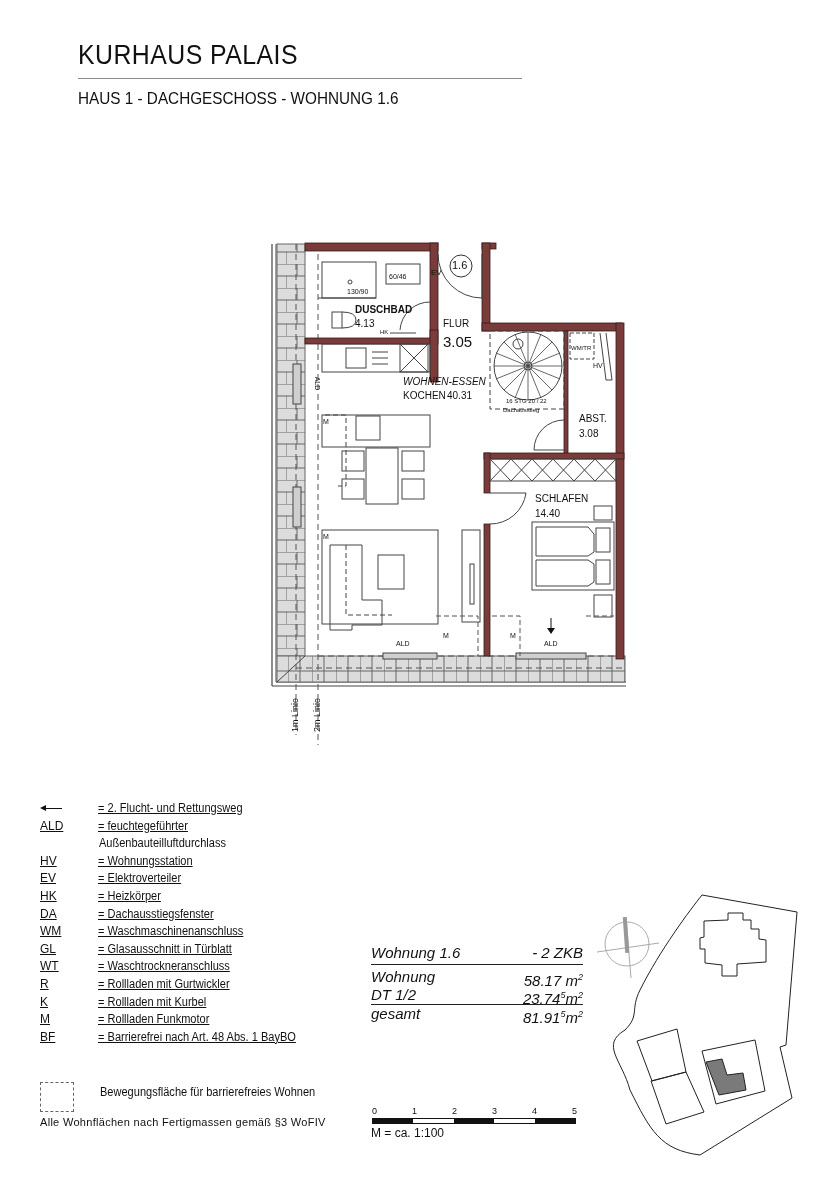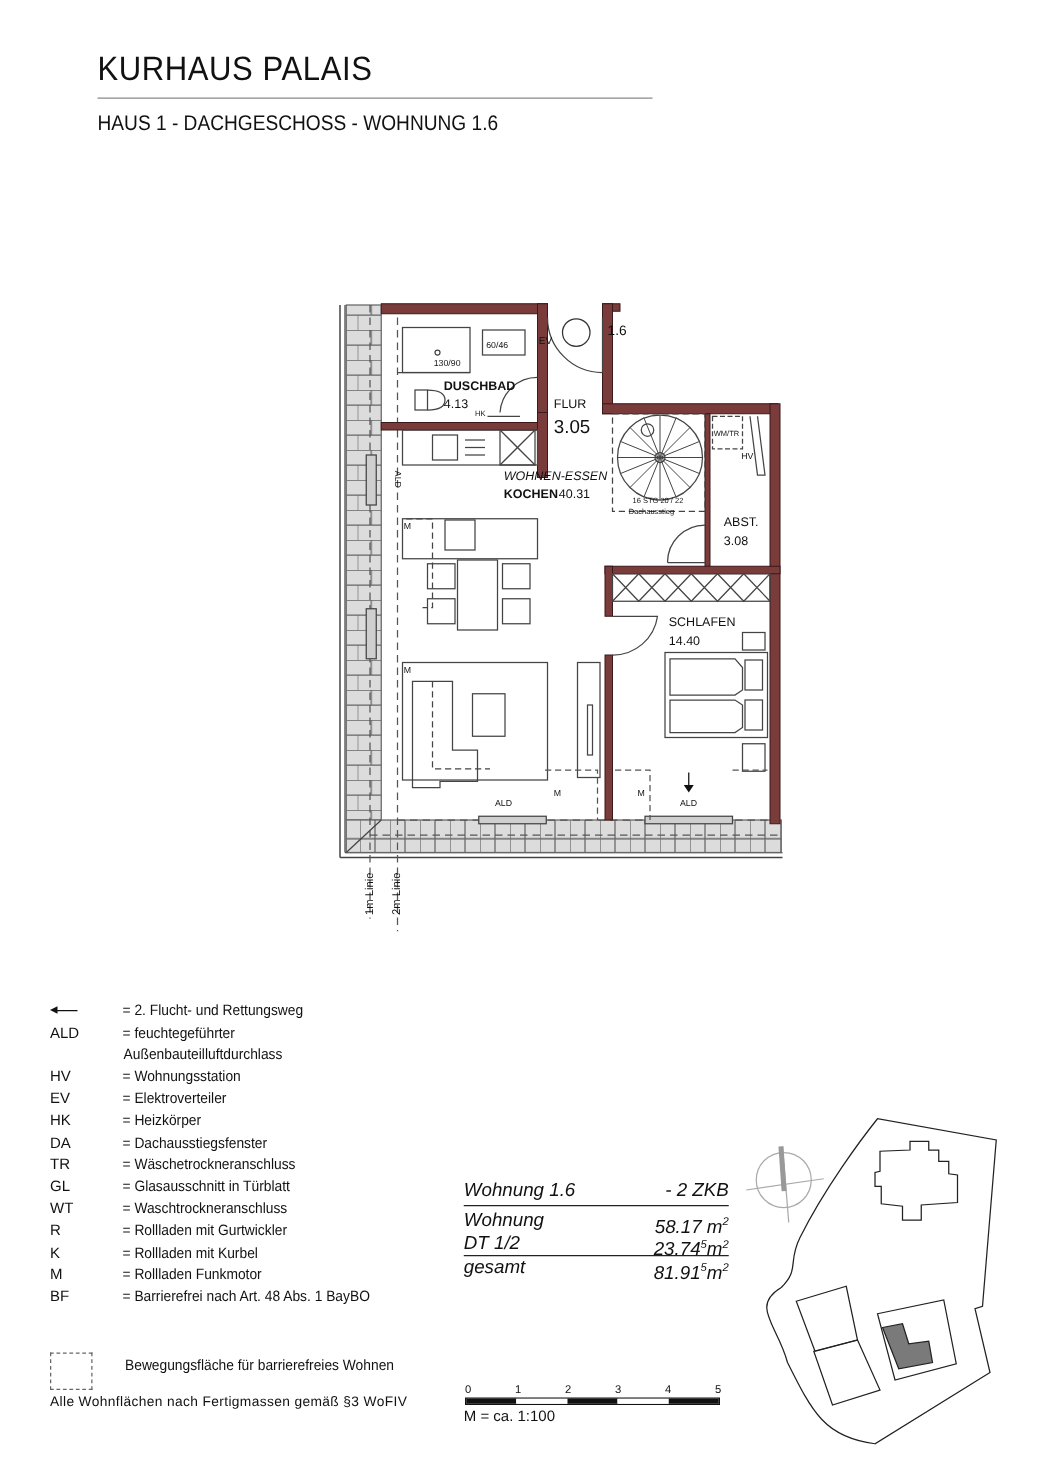--- a/index.html
+++ b/index.html
@@ -2,21 +2,21 @@
 <html><head>
 <meta charset="utf-8">
 <style>
   html,body{margin:0;padding:0;background:#ffffff;}
   body{width:834px;height:1179px;position:relative;overflow:hidden;font-family:"Liberation Sans",sans-serif;color:#111;}
   .title{position:absolute;left:78px;top:40px;font-size:27px;letter-spacing:0.5px;transform:scaleX(0.92);transform-origin:left;}
   .title-rule{position:absolute;left:78px;top:78px;width:444px;height:1px;background:#8a8a8a;}
   .subtitle{position:absolute;left:78px;top:89px;font-size:17px;transform:scaleX(0.9);transform-origin:left;}
   svg.plan{position:absolute;left:0;top:0;}
   .legend{position:absolute;left:40px;top:800px;font-size:12px;line-height:17.6px;}
-  .legend .row{display:flex;}
+  .legend .row{display:flex;text-decoration:underline;}
   .legend .abbr{width:58px;}
   .legend .desc{transform:scaleX(0.92);transform-origin:left;white-space:nowrap;}
   .legend .cont{padding-left:64px;transform:scaleX(0.92);transform-origin:left;white-space:nowrap;}
   .arrow-sym{width:58px;position:relative;}
   .arrow-sym::before{content:"";position:absolute;left:4px;top:8px;width:18px;height:1px;background:#111;}
   .arrow-sym::after{content:"";position:absolute;left:0;top:5px;border-right:6px solid #111;border-top:3px solid transparent;border-bottom:3px solid transparent;}
   .bf-box{position:absolute;left:40px;top:1082px;width:32px;height:28px;border:1px dashed #666;}
   .bf-text{position:absolute;left:100px;top:1085px;font-size:12px;transform:scaleX(0.92);transform-origin:left;white-space:nowrap;}
   .wofiv{position:absolute;left:40px;top:1116px;font-size:11px;letter-spacing:0.3px;white-space:nowrap;}
   .area{position:absolute;left:371px;top:944px;width:212px;font-size:15px;font-style:italic;}
@@ -194,31 +194,31 @@
     <path d="M702 895 C690 910 660 950 640 990 C630 1010 640 1015 625 1030 C600 1045 622 1060 630 1090 C650 1130 660 1150 700 1155 L792 1098 L780 1047 L786 1045 L797 912 Z"></path>
     <path d="M728 913 H743 V920 L751 920 V929 L759 929 V939 L766 940 V962 L737 964 V976 L722 976 V965 L705 963 V949 L700 949 V938 L704 937 V921 L728 920 Z"></path>
     <path d="M637 1041 L677 1029 L686 1072 L652 1081 Z"></path>
     <path d="M651 1081 L686 1072 L704 1112 L666 1124 Z"></path>
     <path d="M702 1051 L755 1040 L765 1091 L716 1104 Z"></path>
     <path d="M706 1062 L722 1059 L727 1075 L743 1073 L746 1090 L719 1095 Z" fill="#7a7a7a"></path>
   </g>
 </svg>
 
 <div>
-  <span style="position:absolute;left:452px;top:259px;font-size:11px;padding-left:34px;">1.6</span>
+  <span style="position:absolute;left:452px;top:259px;font-size:11px;">1.6</span>
   <span style="position:absolute;left:431px;top:268px;font-size:8px;">EV</span>
   <span style="position:absolute;left:347px;top:288px;font-size:7px;">130/90</span>
   <span style="position:absolute;left:389px;top:273px;font-size:7px;">60/46</span>
   <span style="position:absolute;left:355px;top:304px;font-size:10px;font-weight:bold;">DUSCHBAD</span>
   <span style="position:absolute;left:355px;top:318px;font-size:10px;">4.13</span>
   <span style="position:absolute;left:380px;top:329px;font-size:6px;">HK</span>
   <span style="position:absolute;left:443px;top:318px;font-size:10px;">FLUR</span>
   <span style="position:absolute;left:443px;top:333px;font-size:15px;">3.05</span>
   <span style="position:absolute;left:403px;top:376px;font-size:10px;font-style:italic;">WOHNEN-ESSEN</span>
-  <span style="position:absolute;left:403px;top:390px;font-size:10px;font-weight:bold;">KOCHEN</span>
+  <span style="position:absolute;left:403px;top:390px;font-size:10px;">KOCHEN</span>
   <span style="position:absolute;left:447px;top:390px;font-size:10px;">40.31</span>
   <span style="position:absolute;left:506px;top:398px;font-size:6px;">16 STG 20 / 22</span>
   <span style="position:absolute;left:503px;top:407px;font-size:6px;">Dachausstieg</span>
   <span style="position:absolute;left:571px;top:345px;font-size:6px;">WM/TR</span>
   <span style="position:absolute;left:593px;top:362px;font-size:7px;">HV</span>
   <span style="position:absolute;left:579px;top:413px;font-size:10px;">ABST.</span>
   <span style="position:absolute;left:579px;top:428px;font-size:10px;">3.08</span>
   <span style="position:absolute;left:535px;top:493px;font-size:10px;">SCHLAFEN</span>
   <span style="position:absolute;left:535px;top:508px;font-size:10px;">14.40</span>
   <span style="position:absolute;left:311px;top:380px;font-size:7px;transform:rotate(90deg);">ALD</span>
@@ -252,22 +252,22 @@
     </div>
   <div class="row">
       <span class="abbr">HK</span>
       <span class="desc">= Heizkörper</span>
     </div>
   <div class="row">
       <span class="abbr">DA</span>
       <span class="desc">= Dachausstiegsfenster</span>
     </div>
   <div class="row">
-      <span class="abbr">TR</span>
-      <span class="desc">= Wäschetrockneranschluss</span>
+      <span class="abbr">WM</span>
+      <span class="desc">= Waschmaschinenanschluss</span>
     </div>
   <div class="row">
       <span class="abbr">GL</span>
       <span class="desc">= Glasausschnitt in Türblatt</span>
     </div>
   <div class="row">
       <span class="abbr">WT</span>
       <span class="desc">= Waschtrockneranschluss</span>
     </div>
   <div class="row">

